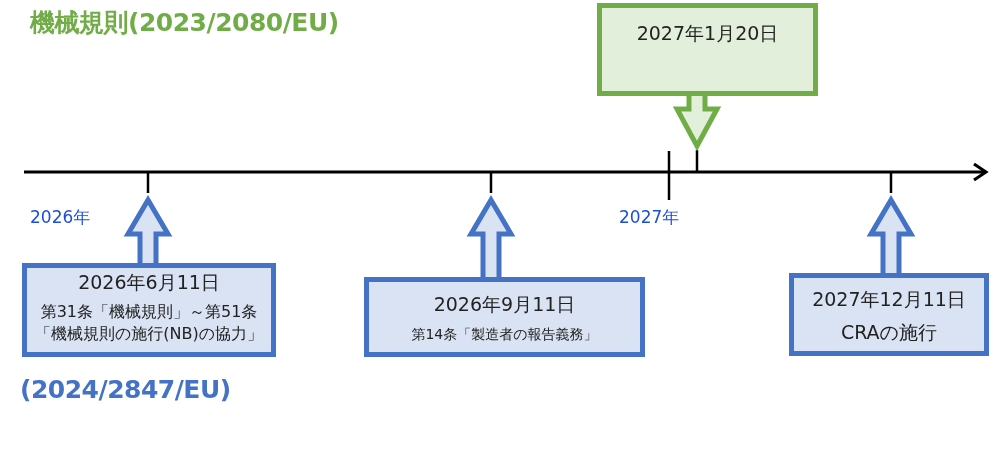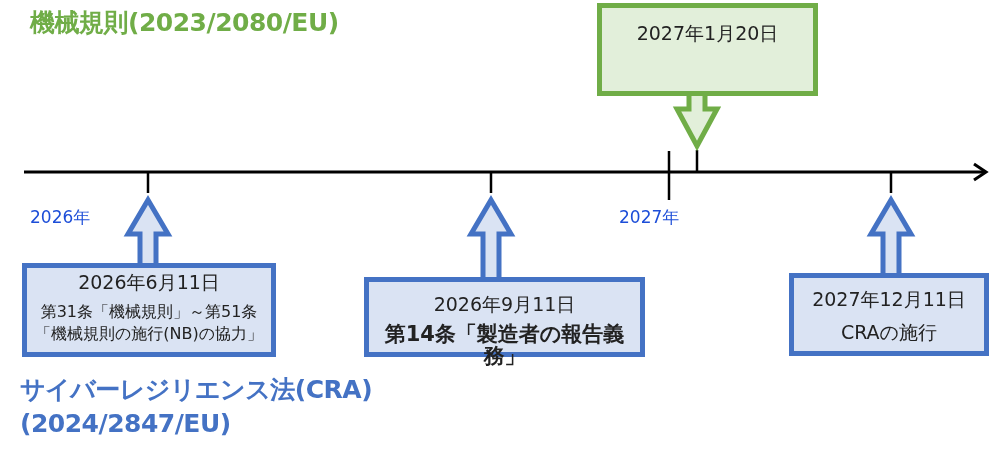--- a/index.html
+++ b/index.html
@@ -15,21 +15,20 @@
   .box-blue { background: #DAE3F3; border: 5px solid #4472C4; }
   .box .date { font-size: 19px; line-height: 26px; }
   .box .desc { font-size: 16px; line-height: 22px; }
   .box .desc-lg { font-size: 19px; line-height: 26px; }
 </style>
 </head>
 <body>
 
 <div class="abs title-green">機械規則(2023/2080/EU)</div>
 <div class="abs title-blue">
-  <div>サイバーレジリエンス法(CRA)</div>
   <div>(2024/2847/EU)</div>
 </div>
 
 <svg class="diagram" width="1000" height="456" viewBox="0 0 1000 456">
 
   <line x1="24" y1="172" x2="984" y2="172" stroke="#000" stroke-width="3"></line>
 
   <polyline points="974,164 986,172 974,180" fill="none" stroke="#000" stroke-width="3" stroke-linejoin="miter"></polyline>
 
   <line x1="148" y1="172" x2="148" y2="193" stroke="#000" stroke-width="2.5"></line>
@@ -55,19 +54,19 @@
 </div>
 
 <div class="box box-blue" style="left:22px; top:263px; width:254px; height:94px; padding-top:1px;">
   <div class="date">2026年6月11日</div>
   <div class="desc" style="margin-top:6px;">第31条「機械規則」～第51条</div>
   <div class="desc">「機械規則の施行(NB)の協力」</div>
 </div>
 
 <div class="box box-blue" style="left:352px; top:277px; width:281px; height:80px; padding-top:9px;margin-left:12px;">
   <div class="date">2026年9月11日</div>
-  <div class="desc" style="margin-top:6px; font-size:21px;font-weight:bold;">第14条「製造者の報告義務」</div>
+  <div class="desc" style="margin-top:6px; font-size:14px;">第14条「製造者の報告義務」</div>
 </div>
 
 <div class="box box-blue" style="left:789px; top:273px; width:200px; height:83px; padding-top:8px;">
   <div class="date">2027年12月11日</div>
   <div class="desc-lg" style="margin-top:7px;text-align:center;">CRAの施行</div>
 </div>
 
 </body></html>

